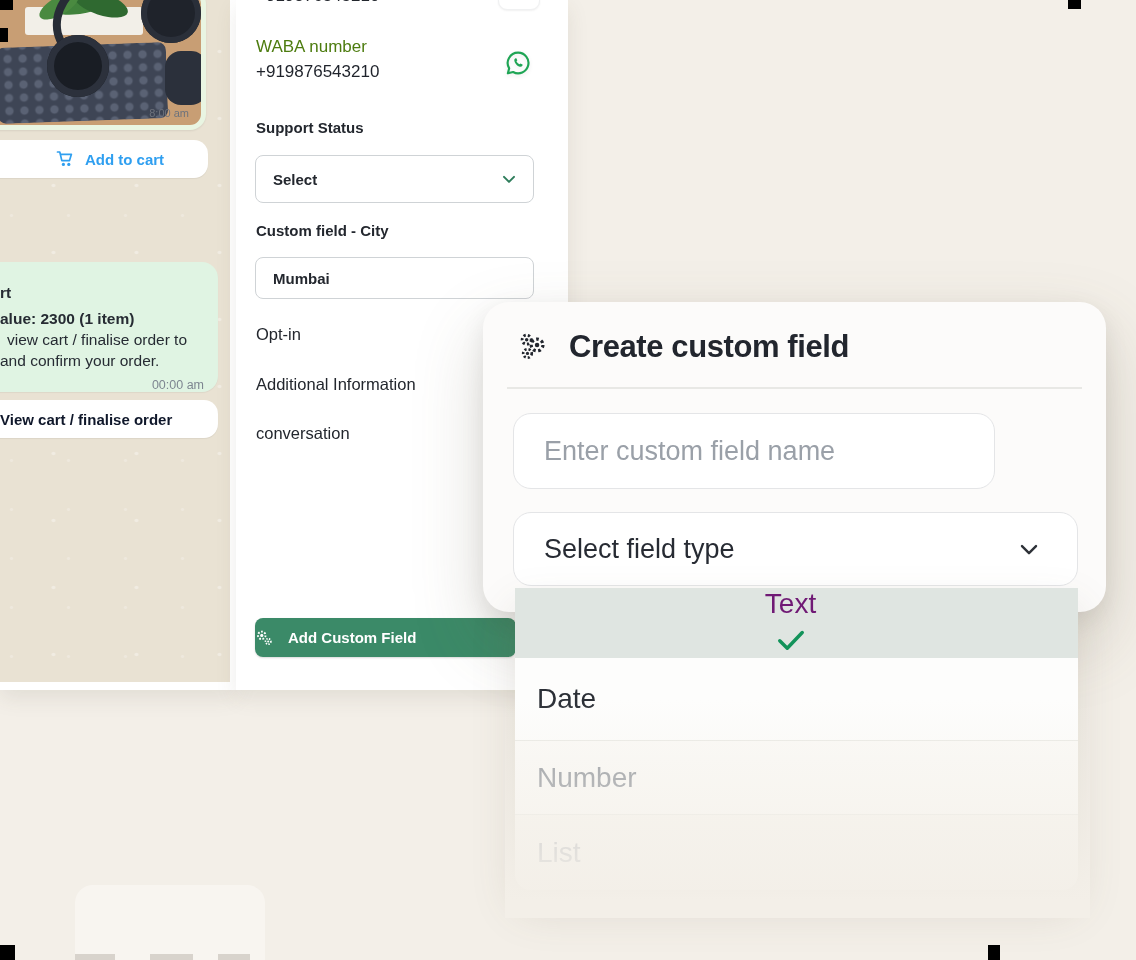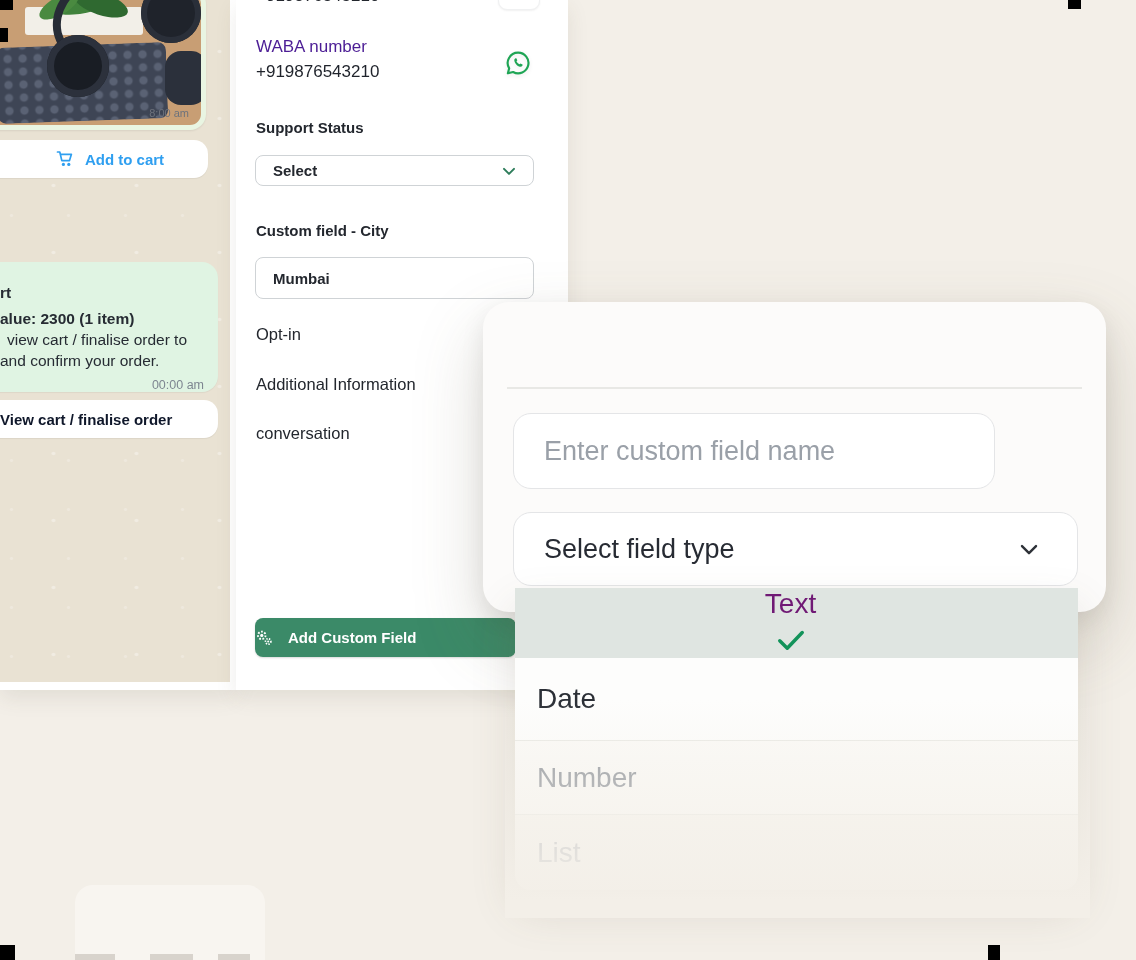--- a/index.html
+++ b/index.html
@@ -55,27 +55,27 @@
                  border-radius:14px; box-shadow:0 1px 1px rgba(0,0,0,.06);
                  display:flex; align-items:center; padding-left:16px; }
   .link-bubble span { color:#0f172a; font-size:15px; font-weight:700; }
 
   
   .contact-panel { position:absolute; left:236px; top:0; width:332px; height:690px; background:#ffffff;
                    box-shadow:0 8px 20px rgba(80,70,50,.10); z-index:2; overflow:hidden; }
   .top-phone-cut { position:absolute; left:20px; top:-14px; font-size:17px; color:#23272e; }
   .top-cut-btn { position:absolute; left:262px; top:-18px; width:42px; height:28px; background:#fff;
                  border:1px solid #f0f1f2; border-radius:9px; box-shadow:0 1px 2px rgba(0,0,0,.06); }
-  .waba-label { position:absolute; left:20px; top:37px; font-size:17px; color:#4c1d95; }
+  .waba-label { position:absolute; left:20px; top:37px; font-size:17px; color:#4d7c0f; }
   .waba-number { position:absolute; left:20px; top:62px; font-size:17px; color:#1f232b; }
   .wa-icon-btn { position:absolute; left:266px; top:47px; width:32px; height:32px; display:flex;
                  align-items:center; justify-content:center; border-radius:9px;
                  filter:drop-shadow(0 2px 2px rgba(0,0,0,.08)); cursor:pointer; }
   .section-label { position:absolute; left:20px; font-size:15px; font-weight:700; color:#23272e; }
-  .field-box { position:absolute; left:19px; width:279px; height:31px; background:#fff;
+  .field-box { position:absolute; left:19px; width:279px; height:48px; background:#fff;
                border:1px solid #cfd3d6; border-radius:8px; display:flex; align-items:center;
                padding:0 14px 0 17px; font-size:15px; font-weight:700; color:#23272e; }
   .field-box .spacer { flex:1; }
   .panel-link { position:absolute; left:20px; font-size:16.5px; color:#23272e; cursor:pointer; }
   .add-field-btn { position:absolute; left:19px; top:618px; width:261px; height:39px; background:#3b8a68;
                    border:none; border-radius:8px; display:flex; align-items:center; justify-content:flex-start;
                    gap:15px; color:#ffffff; cursor:pointer; box-shadow:0 1px 2px rgba(0,0,0,.15); }
   .add-field-btn span { font-size:15px; font-weight:700; color:#fff; }
 
   
@@ -206,20 +206,31 @@
         <circle cx="9" cy="8.5" r="5" fill="none" stroke="#ffffff" stroke-width="2.6" stroke-dasharray="2.3 2.1"></circle>
         <circle cx="9" cy="8.5" r="2.1" fill="#ffffff"></circle>
         <circle cx="17.6" cy="16.6" r="3.6" fill="none" stroke="#ffffff" stroke-width="2.2" stroke-dasharray="1.8 1.7"></circle>
         <circle cx="17.6" cy="16.6" r="1.4" fill="#ffffff"></circle>
       </svg>
       <span>Add Custom Field</span>
     </button>
   </div>
 
   <div class="modal">
+    <div class="modal-header">
+      <svg width="32" height="34" viewBox="0 0 24 24">
+        <circle cx="8" cy="6.5" r="3.4" fill="none" stroke="#22262e" stroke-width="2.1" stroke-dasharray="1.7 1.6"></circle>
+        <circle cx="8" cy="6.5" r="1.3" fill="#22262e"></circle>
+        <circle cx="15.8" cy="10.5" r="4.4" fill="none" stroke="#22262e" stroke-width="2.4" stroke-dasharray="2 1.9"></circle>
+        <circle cx="15.8" cy="10.5" r="1.7" fill="#22262e"></circle>
+        <circle cx="8.6" cy="16.8" r="3.2" fill="none" stroke="#22262e" stroke-width="2" stroke-dasharray="1.6 1.5"></circle>
+        <circle cx="8.6" cy="16.8" r="1.2" fill="#22262e"></circle>
+      </svg>
+      <span class="modal-title">Create custom field</span>
+    </div>
     <div class="modal-divider"></div>
 
     <div class="modal-input-wrap">
       <input type="text" readonly="" placeholder="Enter custom field name" style="">
     </div>
 
     <div class="modal-select">
       <span class="label">Select field type</span>
       <span class="spacer"></span>
       <svg width="28" height="28" viewBox="0 0 24 24">

